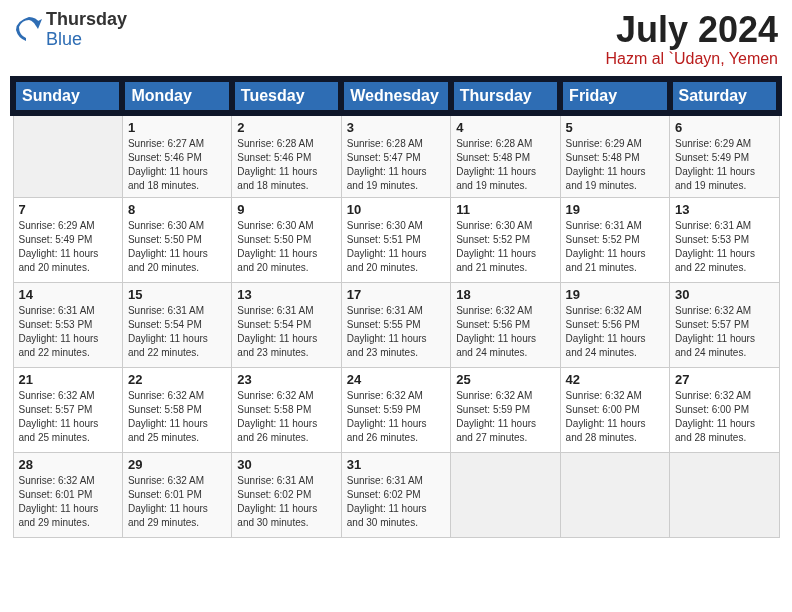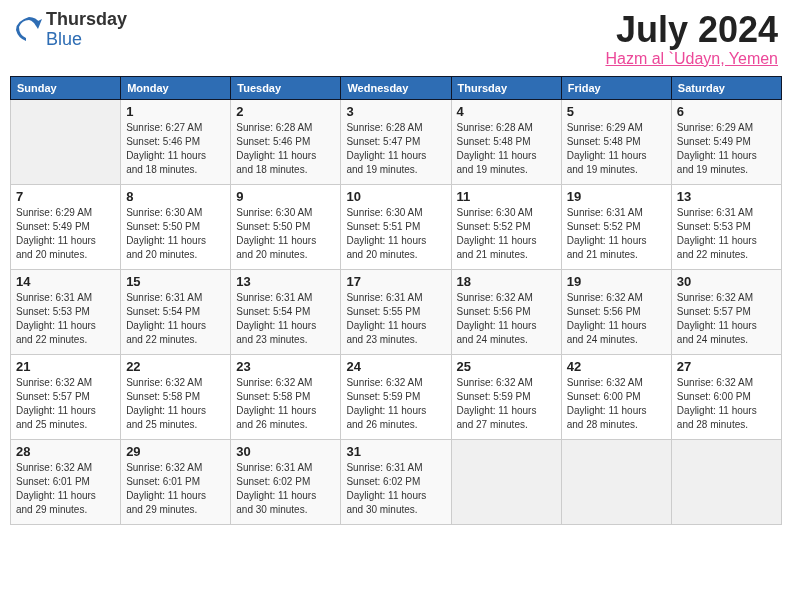--- a/index.html
+++ b/index.html
@@ -45,36 +45,35 @@
       text-align: right;
     }
     .month-title {
       font-size: 36px;
       font-weight: bold;
       color: #222;
       line-height: 1.1;
     }
     .subtitle {
       font-size: 16px;
-      color: #ec4899;
-      text-decoration: underline;
+      color: #b91c1c;
     }
     table {
       width: 100%;
       border-collapse: collapse;
       font-size: 11px;
     }
     thead tr th {
       background-color: #2e6db4;
       color: white;
       text-align: left;
       padding: 5px 6px;
-      font-size: 11px;
-      font-weight: bold;
-      border: 1px solid #0f172a;
+      font-size: 16px;
+      font-weight: bold;
+      border: 6px solid #0f172a;
     }
     tbody tr td {
       border: 1px solid #ccc;
       vertical-align: top;
       padding: 4px 5px;
       width: calc(100% / 7);
       min-height: 80px;
       height: 85px;
     }
     tbody tr:nth-child(odd) td {

